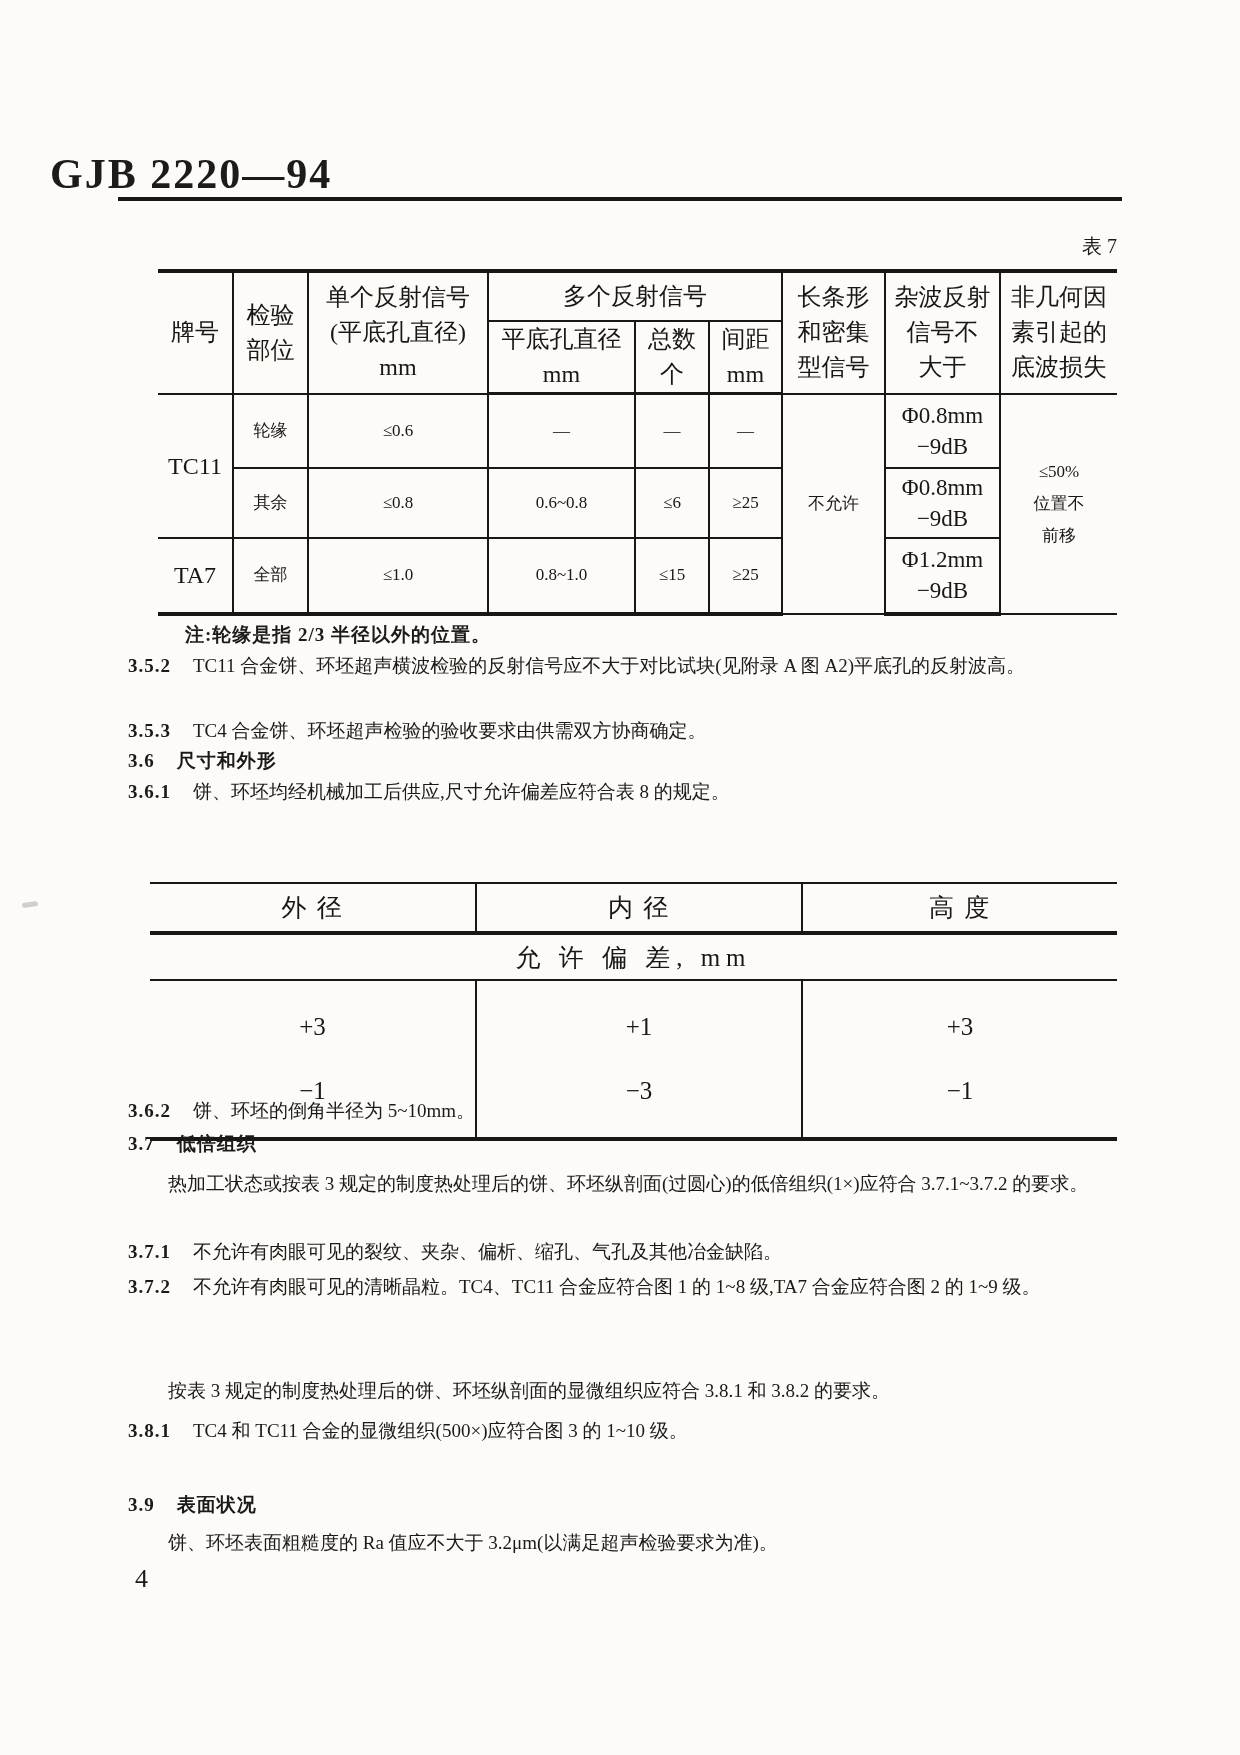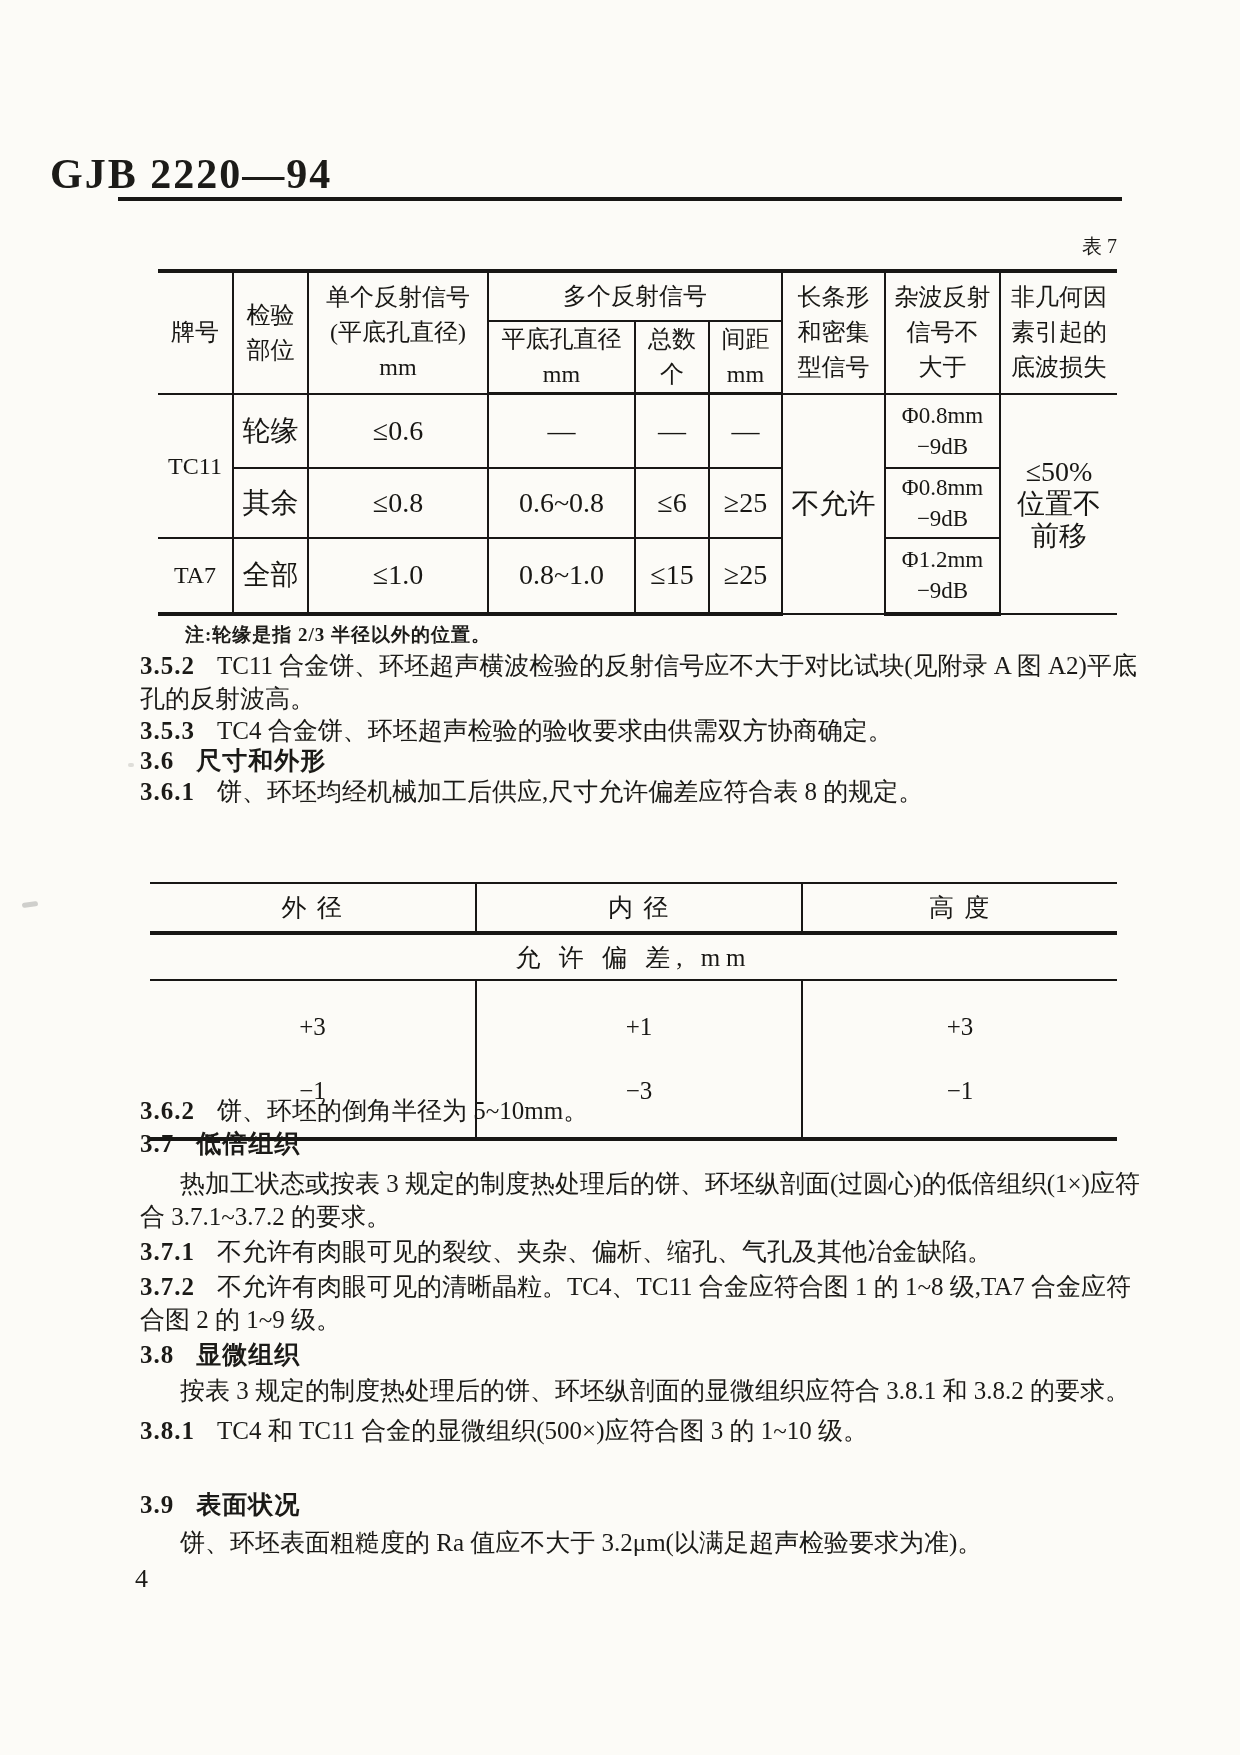--- a/index.html
+++ b/index.html
@@ -33,21 +33,21 @@
   
   table{border-collapse:collapse;table-layout:fixed;position:absolute;}
   td,th{
     padding:0;margin:0;text-align:center;vertical-align:middle;
     font-weight:400;white-space:pre-line;color:#181714;
     border:2px solid #181715;
   }
   
   #table7{left:158px;top:269px;width:959px;}
   #table7 th{font-size:24px;line-height:35px;}
-  #table7 td{font-size:28px;line-height:32px;}
+  #table7 td{font-size:17px;line-height:32px;}
   #table7 .lat{font-size:24px;}
   #table7 tr.hdr1 th{border-top:4px solid #181715;}
   #table7 tr.r3 td,#table7 tr.r3 th{border-bottom:4px solid #181715;}
   #table7 .first{border-left:none;}
   #table7 .last{border-right:none;}
   #table7 .hdr-bottom{border-bottom:3px solid #181715;}
   #table7 .small2{font-size:23px;line-height:31px;}
   
   #table8{left:150px;top:882px;width:967px;}
   #table8 th,#table8 td{font-size:25px;}
@@ -60,22 +60,22 @@
   #table8 .colhdr.last,#table8 .val.last{border-right:none;}
   #table8 .val{height:100px;border-bottom:4px solid #181715;}
   #table8 .val div{line-height:36px;}
   
   .tbl-note{
     position:absolute;left:185px;top:622px;
     font-size:19px;font-weight:700;letter-spacing:1px;
   }
   
   .para{
-    position:absolute;left:140px;width:1000px;margin:0;
-    font-size:25px;line-height:33px;color:#1b1a17;
+    position:absolute;left:128px;width:1000px;margin:0;
+    font-size:19px;line-height:33px;color:#1b1a17;
   }
   .para .secnum{font-weight:700;margin-right:22px;letter-spacing:1px;}
   .para.heading .sectext{font-weight:700;letter-spacing:1px;}
   .para.indent{text-indent:40px;}
   
   .page-num{
     position:absolute;left:135px;top:1564px;font-size:26px;
   }
   
   .smudge{position:absolute;background:#9a9a96;opacity:.45;border-radius:3px;}
@@ -223,23 +223,20 @@
   </p>
   <p class="para indent" style="top:1167px">
     <span class="sectext">热加工状态或按表 3 规定的制度热处理后的饼、环坯纵剖面(过圆心)的低倍组织(1×)应符合 3.7.1~3.7.2 的要求。</span>
   </p>
   <p class="para" style="top:1235px">
     <span class="secnum">3.7.1</span><span class="sectext">不允许有肉眼可见的裂纹、夹杂、偏析、缩孔、气孔及其他冶金缺陷。</span>
   </p>
   <p class="para" style="top:1270px">
     <span class="secnum">3.7.2</span><span class="sectext">不允许有肉眼可见的清晰晶粒。TC4、TC11 合金应符合图 1 的 1~8 级,TA7 合金应符合图 2 的 1~9 级。</span>
   </p>
-  <p class="para heading" style="top:1338px">
-    <span class="secnum">3.8</span><span class="sectext">显微组织</span>
-  </p>
   <p class="para indent" style="top:1374px">
     <span class="sectext">按表 3 规定的制度热处理后的饼、环坯纵剖面的显微组织应符合 3.8.1 和 3.8.2 的要求。</span>
   </p>
   <p class="para" style="top:1414px">
     <span class="secnum">3.8.1</span><span class="sectext">TC4 和 TC11 合金的显微组织(500×)应符合图 3 的 1~10 级。</span>
   </p>
   <p class="para heading" style="top:1488px">
     <span class="secnum">3.9</span><span class="sectext">表面状况</span>
   </p>
   <p class="para indent" style="top:1526px">

